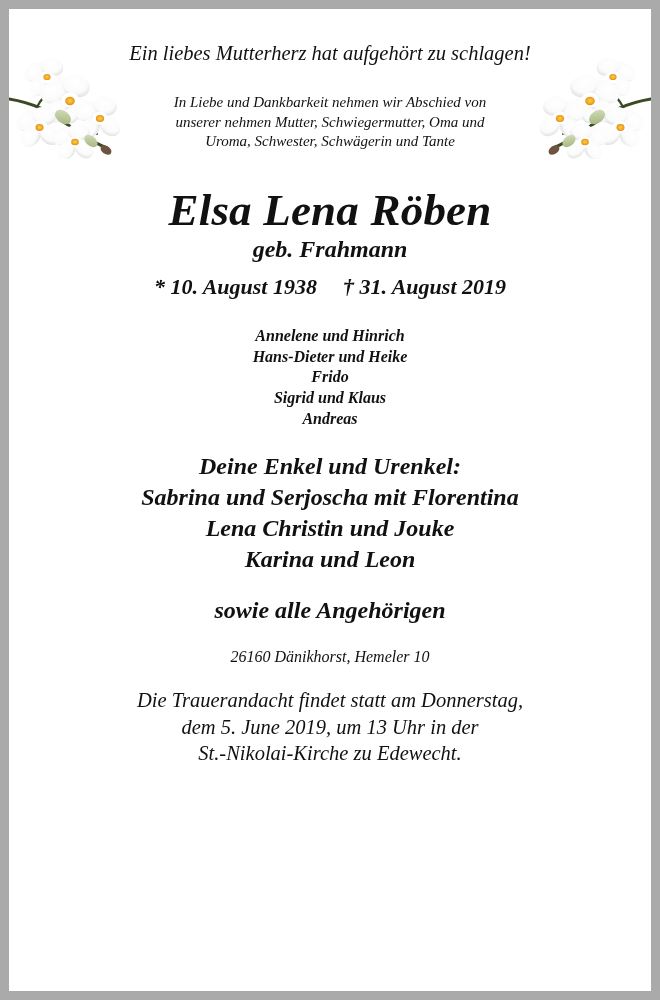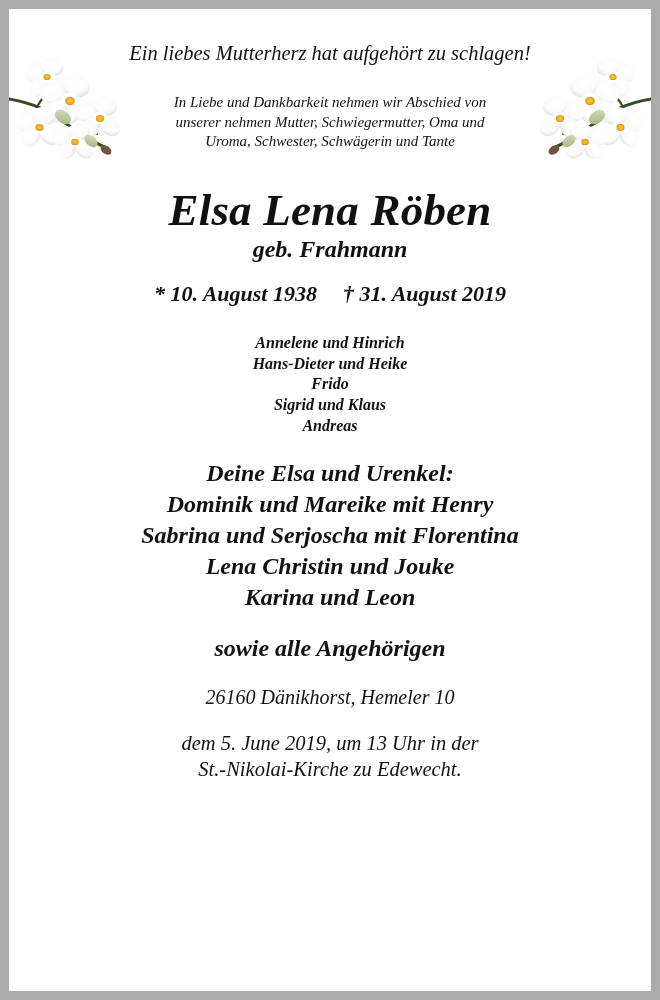--- a/index.html
+++ b/index.html
@@ -87,21 +87,21 @@
     font-weight: bold;
     font-size: 24px;
     line-height: 1.2;
   }
 
   .life-dates {
     font-style: italic;
     font-weight: bold;
     font-size: 22px;
     line-height: 1.2;
-    margin-top: 17px;
+    margin-top: 10px;
   }
   .life-dates .date-gap { display: inline-block; width: 26px; }
   .life-dates .sym { font-weight: bold; }
 
   .children-block {
     font-style: italic;
     font-weight: bold;
     font-size: 16px;
     line-height: 1.29;
     margin-top: 26px;
@@ -118,21 +118,21 @@
   .relatives-line {
     font-style: italic;
     font-weight: bold;
     font-size: 24px;
     line-height: 1.2;
     margin-top: 21px;
   }
 
   .address-line {
     font-style: italic;
-    font-size: 20px;
+    font-size: 16px;
     line-height: 1.2;
     margin-top: 22px;
   }
 
   .service-block {
     font-style: italic;
     font-size: 20.5px;
     line-height: 1.30;
     margin-top: 21px;
   }
@@ -298,31 +298,31 @@
 
       <div class="children-block">
         <p class="line">Annelene und Hinrich</p>
         <p class="line">Hans-Dieter und Heike</p>
         <p class="line">Frido</p>
         <p class="line">Sigrid und Klaus</p>
         <p class="line">Andreas</p>
       </div>
 
       <div class="grandchildren-block">
-        <p class="line">Deine Elsa und Urenkel:</p>
-        <p class="line">Dominik und Mareike mit Henry</p>
+        <p class="line">Deine Enkel und Urenkel:</p>
         <p class="line">Sabrina und Serjoscha mit Florentina</p>
         <p class="line">Lena Christin und Jouke</p>
         <p class="line">Karina und Leon</p>
       </div>
 
       <p class="line relatives-line">sowie alle Angehörigen</p>
 
       <p class="line address-line">26160 Dänikhorst, Hemeler 10</p>
 
       <div class="service-block">
+        <p class="line">Die Trauerandacht findet statt am Donnerstag,</p>
         <p class="line">dem 5. June 2019, um 13 Uhr in der</p>
         <p class="line">St.-Nikolai-Kirche zu Edewecht.</p>
       </div>
 
     </div>
   </div>
 </div>
 
 </body></html>

